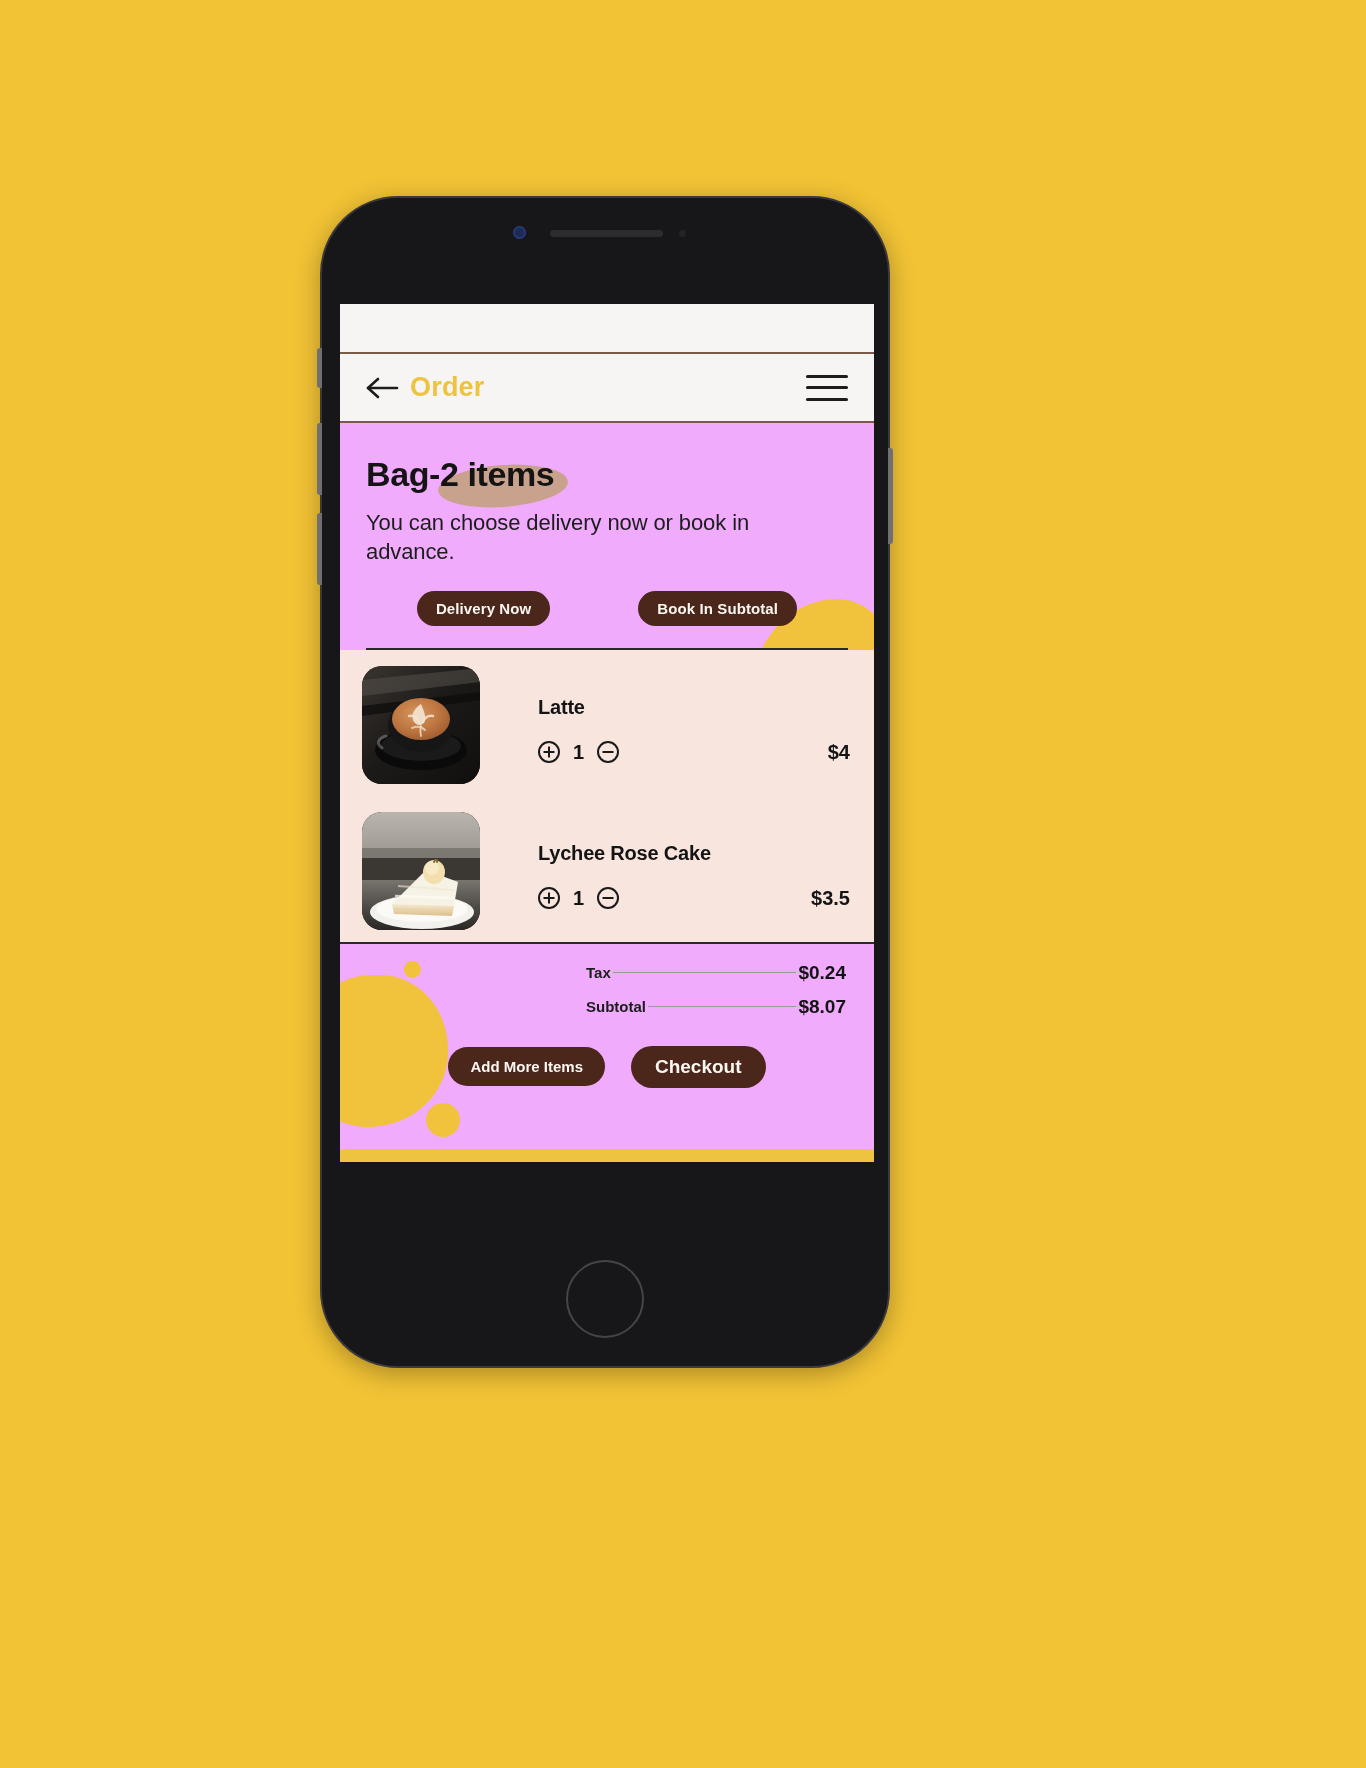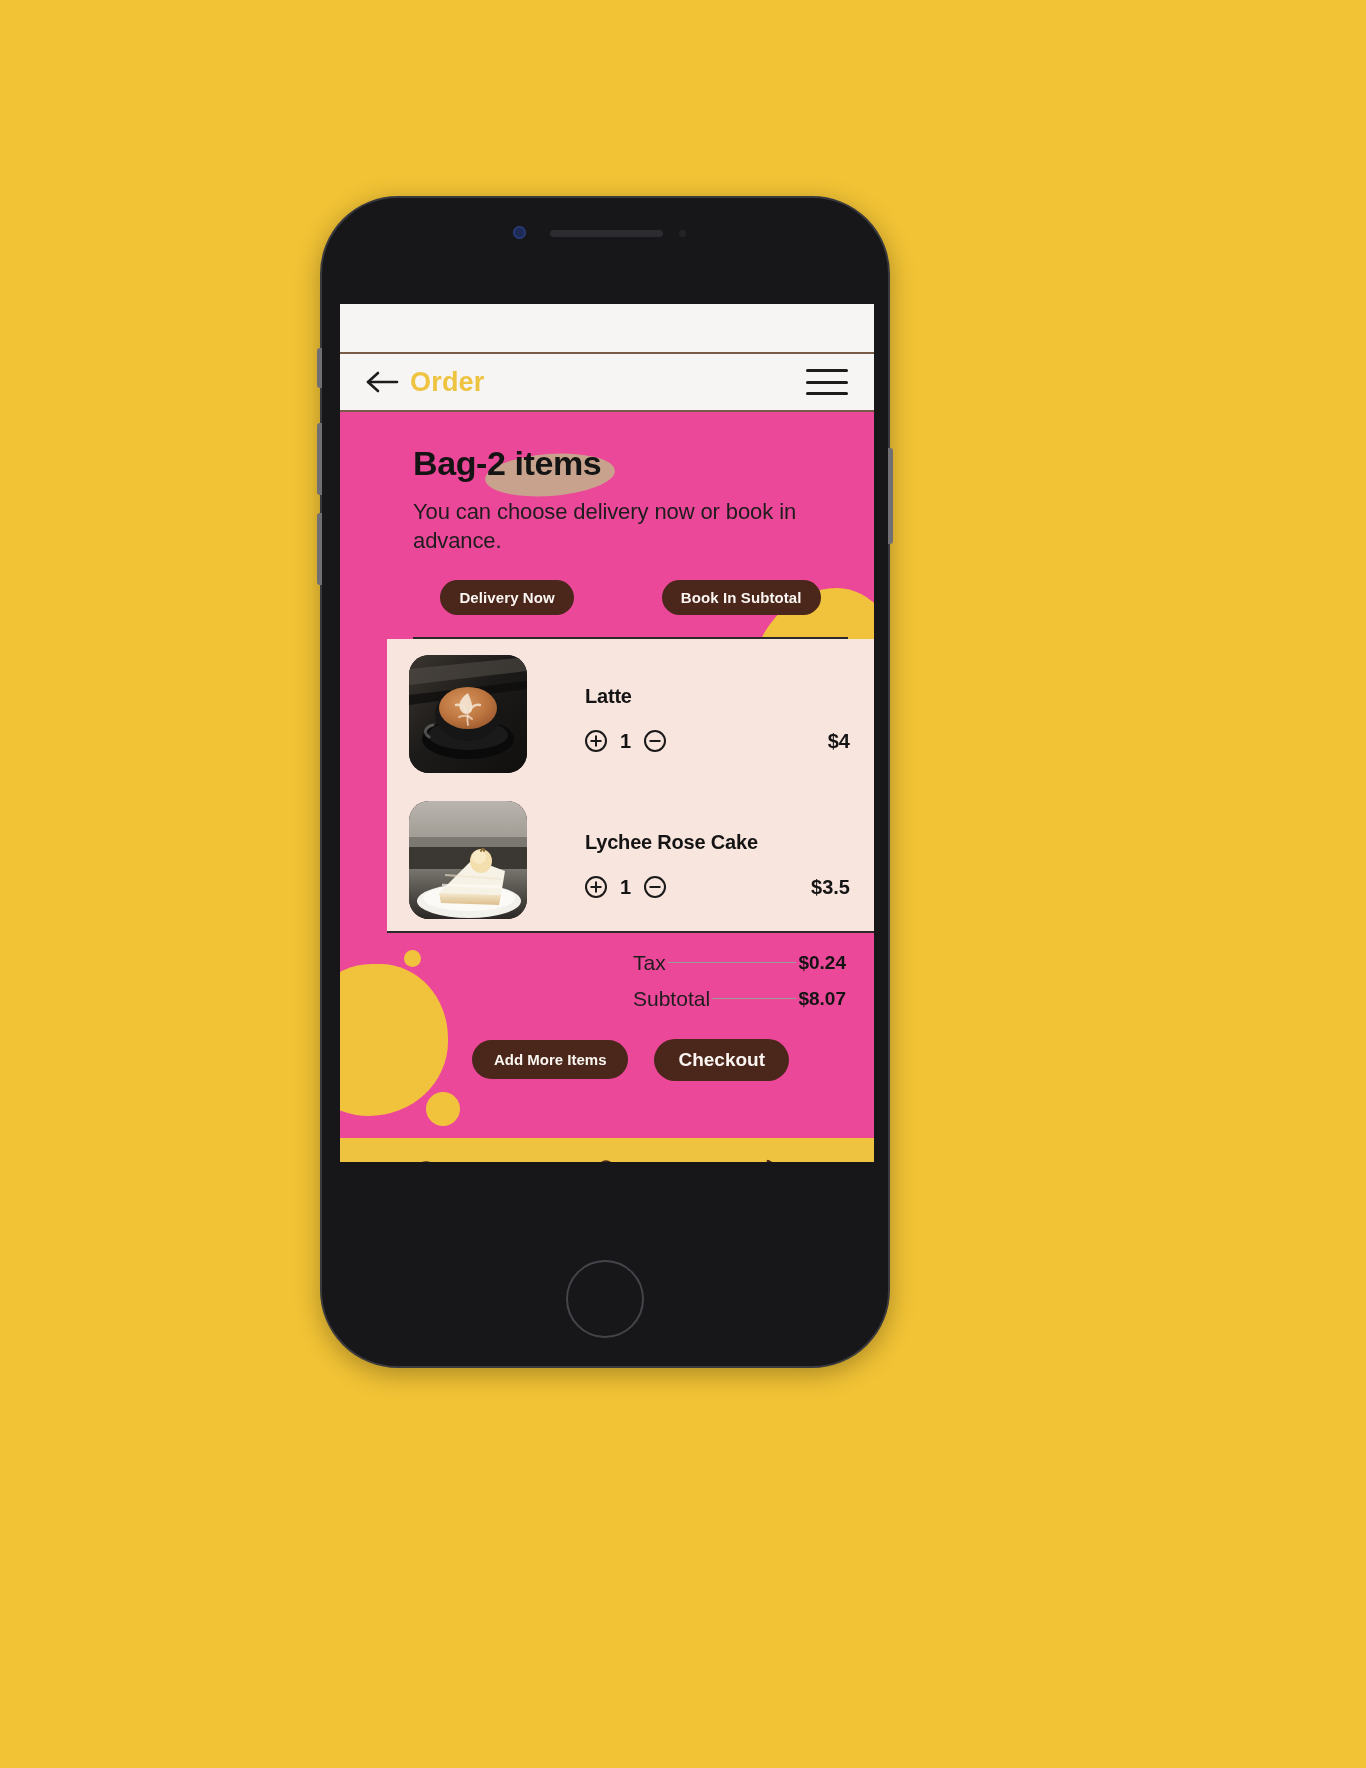--- a/index.html
+++ b/index.html
@@ -70,21 +70,21 @@
     left: 50%; top: 1062px; transform: translateX(-50%);
     width: 78px; height: 78px; border-radius: 50%;
     border: 2px solid #44444a;
     background: #17171a;
   }
 
   
   .status-strip { height: 48px; background: #f7f5f3; }
 
   .app-header {
-    height: 60px;
+    height: 71px;
     border-top: 2px solid #7a5b49;
     border-bottom: 2px solid #7a5b49;
     display: flex; align-items: center;
     padding: 0 26px;
     background: #f7f5f3;
     position: relative; z-index: 6;
   }
   .back-arrow {
     width: 34px; height: 24px; position: relative; margin-right: 10px; cursor: pointer;
   }
@@ -93,21 +93,21 @@
     font-size: 27px; font-weight: 700; color: #eec33f;
     letter-spacing: .2px;
   }
   .hamburger {
     margin-left: auto; width: 42px; height: 26px;
     display: flex; flex-direction: column; justify-content: space-between;
     cursor: pointer;
   }
   .hamburger span { display: block; height: 3px; background: #1c1c1c; border-radius: 2px; }
 
-  .content { position: relative; background: #ec4899; height: 802px; padding-left: 47px; }
+  .content { position: relative; background: #f0abfc; height: 802px; }
 
   
   .blob { position: absolute; background: #f1c33d; z-index: 0; }
   .blob-right {
     right: -26px; top: 176px;
     width: 150px; height: 208px;
     border-radius: 58% 42% 46% 54% / 48% 38% 62% 52%;
   }
   .blob-left {
     left: -42px; top: 552px;
@@ -212,21 +212,21 @@
     margin-left: auto; padding-right: 24px;
   }
   .cart-bottom-rule { height: 2px; background: #2a2a2a; position: relative; z-index: 4; }
 
   
   .totals { padding: 18px 28px 0 0; position: relative; z-index: 4; }
   .total-row {
     display: flex; align-items: center;
     margin-bottom: 12px; padding-left: 246px;
   }
-  .total-label { font-size: 21px; color: #1d1d1d; font-weight: 400; }
+  .total-label { font-size: 15px; color: #1d1d1d; font-weight: 700; }
   .total-rule { flex: 1; height: 1px; background: #9a9a9a; margin: 0 2px; }
   .total-val { font-size: 19px; font-weight: 700; color: #141414; }
 
   .action-row {
     margin-top: 28px;
     display: flex; justify-content: center; align-items: center; gap: 26px;
     position: relative; z-index: 4;
   }
   .pill-lg {
     background: #4a261b; color: #fbf6f1;

